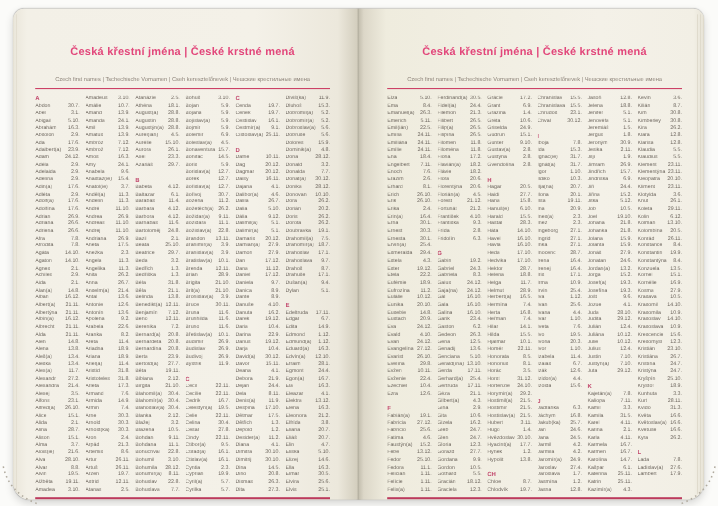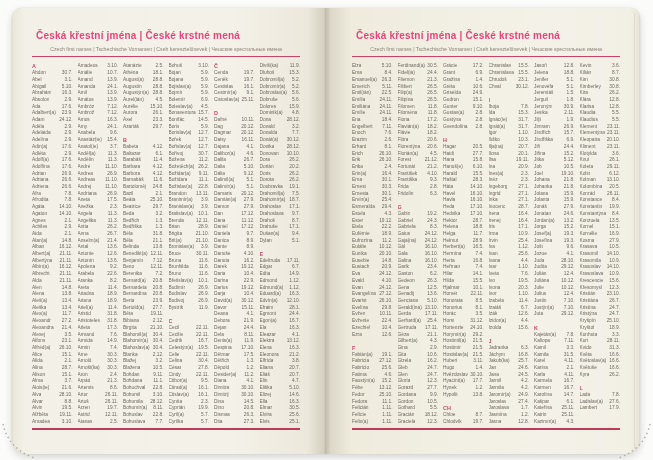--- a/index.html
+++ b/index.html
@@ -13,21 +13,21 @@
     background:linear-gradient(to left,#e7e3d6 0%,#f2efe5 3%,#f4f1e8 30%,#efecde 92%,#dcd7c8 98.5%,#c3beae 100%)}
   .page.right::after{content:"";position:absolute;right:0;top:5px;bottom:5px;width:7px;
     background:repeating-linear-gradient(to left,#ddd8c9 0 0.8px,rgba(0,0,0,0) 0.8px 2.6px);opacity:.85}
   .page.left::after{content:"";position:absolute;left:0;top:5px;bottom:5px;width:5px;
     background:repeating-linear-gradient(to right,#ddd8c9 0 0.8px,rgba(0,0,0,0) 0.8px 2.6px);opacity:.6}
   .spine{position:absolute;left:50%;top:0;height:100%;width:30px;transform:translateX(-50%);
     background:linear-gradient(to right,rgba(60,55,40,0) 0%,rgba(60,55,40,.10) 40%,rgba(60,55,40,.45) 50%,rgba(60,55,40,.12) 60%,rgba(60,55,40,0) 100%)}
   .page-inner{position:absolute;top:18px;left:22px;right:22px}
   .page.left .page-inner{left:20px;right:26px}
   .page.right .page-inner{left:26px;right:20px}
-  .title{margin:4px;font-size:10px;line-height:12px;font-weight:bold;color:#e2477b;letter-spacing:.2px}
+  .title{margin:16px;font-size:10px;line-height:12px;font-weight:bold;color:#e2477b;text-align:center;letter-spacing:.2px}
   .subtitle{margin-top:2px;font-size:5.2px;line-height:6px;color:#8d8379;text-align:center;white-space:nowrap}
   .rule{height:1.4px;background:#cc4166;margin-top:4px}
   .rule.bottom{background:#bc3a5c;margin-top:3px}
   .cols{display:flex;gap:5px;margin-top:6px;height:362px;overflow:hidden}
   .col{flex:1 1 0;min-width:0;overflow:hidden}
   .row{display:flex;justify-content:space-between;font-size:4.8px;line-height:6.7px;color:#6e675f;white-space:nowrap}
   .row .nm{overflow:hidden}
   .row .dt{flex:none;margin-left:2px}
   .row.empty{height:6.7px}
   .sec{font-size:5.4px;line-height:6.7px;font-weight:bold;color:#c2486d}

